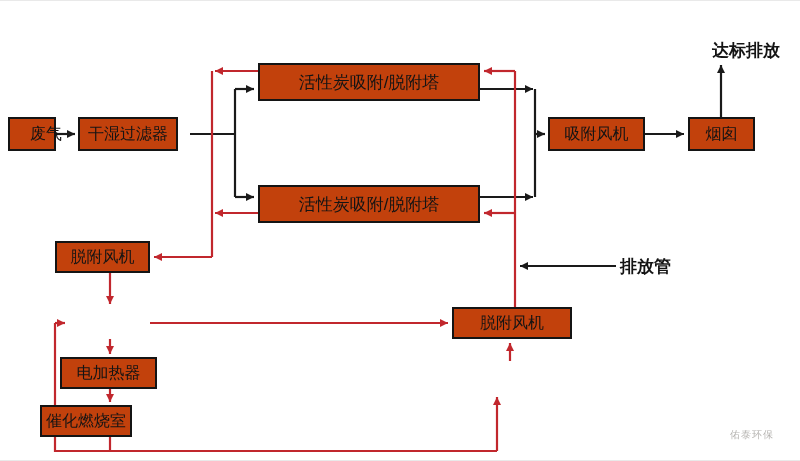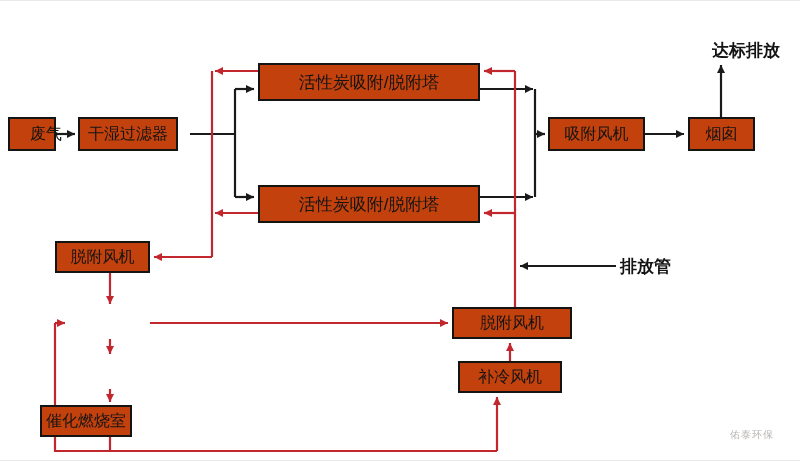--- a/index.html
+++ b/index.html
@@ -81,26 +81,26 @@
 
   <div class="node tower" style="left:258px;top:184px;width:222px;height:38px;">活性炭吸附/脱附塔</div>
 
   <div class="node" style="left:548px;top:116px;width:97px;height:34px;">吸附风机</div>
 
   <div class="node" style="left:688px;top:116px;width:67px;height:34px;">烟囱</div>
 
   <div class="node" style="left:55px;top:240px;width:95px;height:32px;">脱附风机</div>
 
 
+  <div class="node" style="left:60px;top:356px;width:97px;height:32px;">电加热器</div>
 
   <div class="node" style="left:40px;top:404px;width:92px;height:32px;">催化燃烧室</div>
 
   <div class="node" style="left:452px;top:306px;width:120px;height:32px;">脱附风机</div>
 
-  <div class="node" style="left:458px;top:360px;width:104px;height:32px;">补冷风机</div>
 
   <div class="freelabel" style="left:712px;top:38px;">达标排放</div>
 
   <div class="freelabel" style="left:620px;top:254px;">排放管</div>
 
   <div class="watermark" style="left:730px;top:427px;">佑泰环保</div>
 
 </div>
 
 </body></html>

